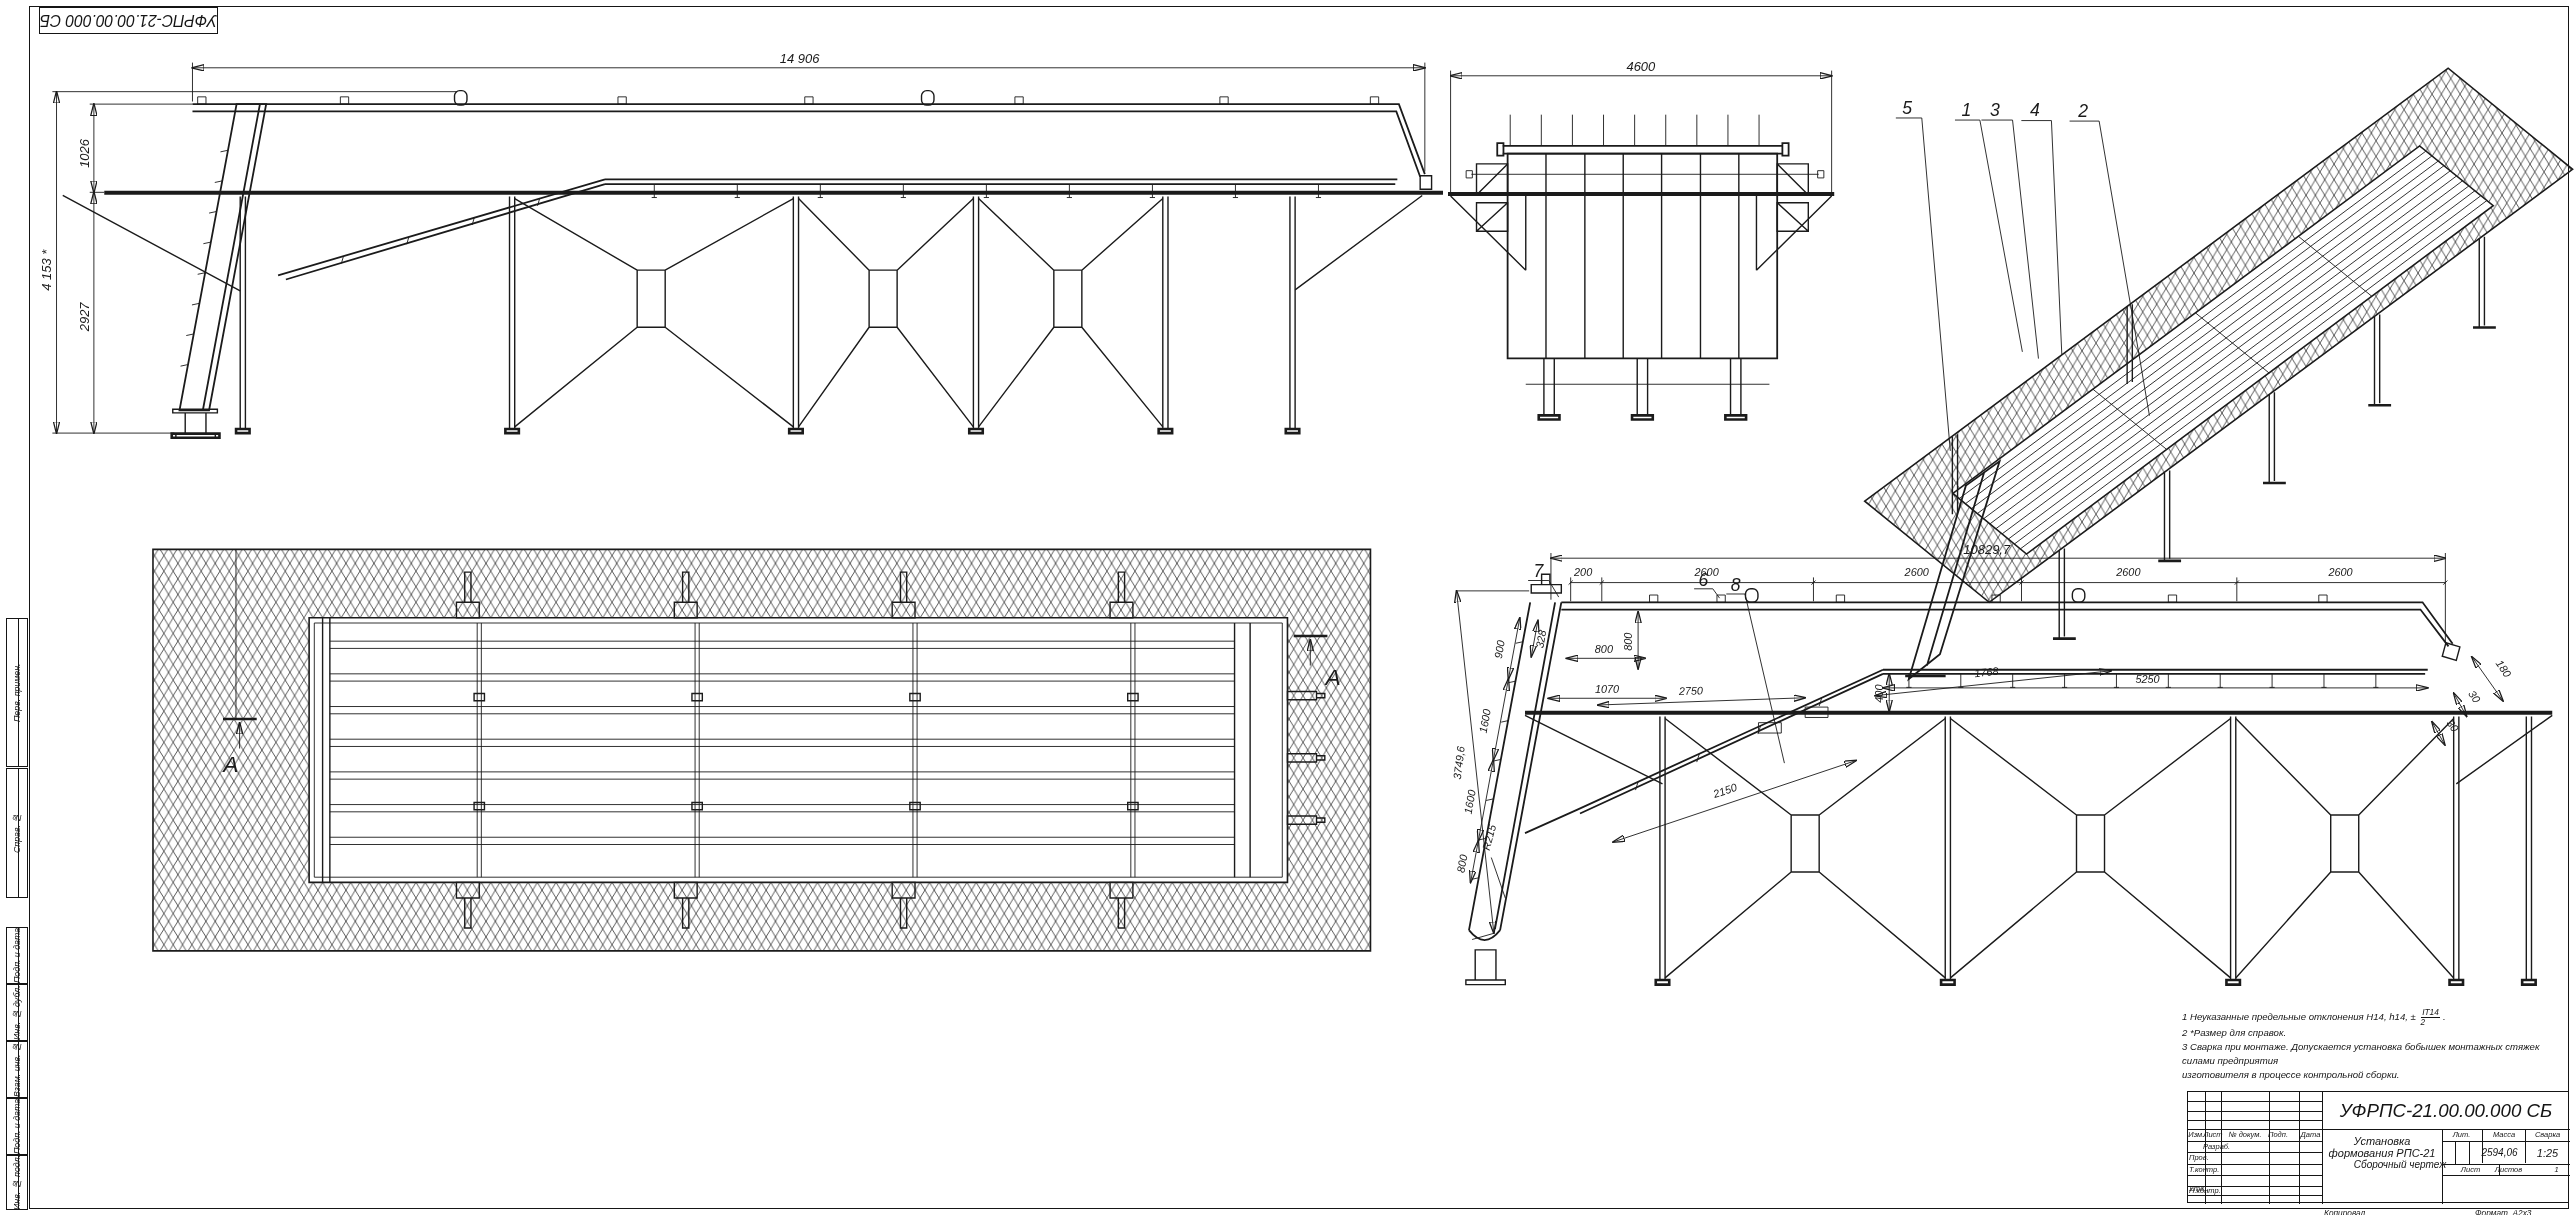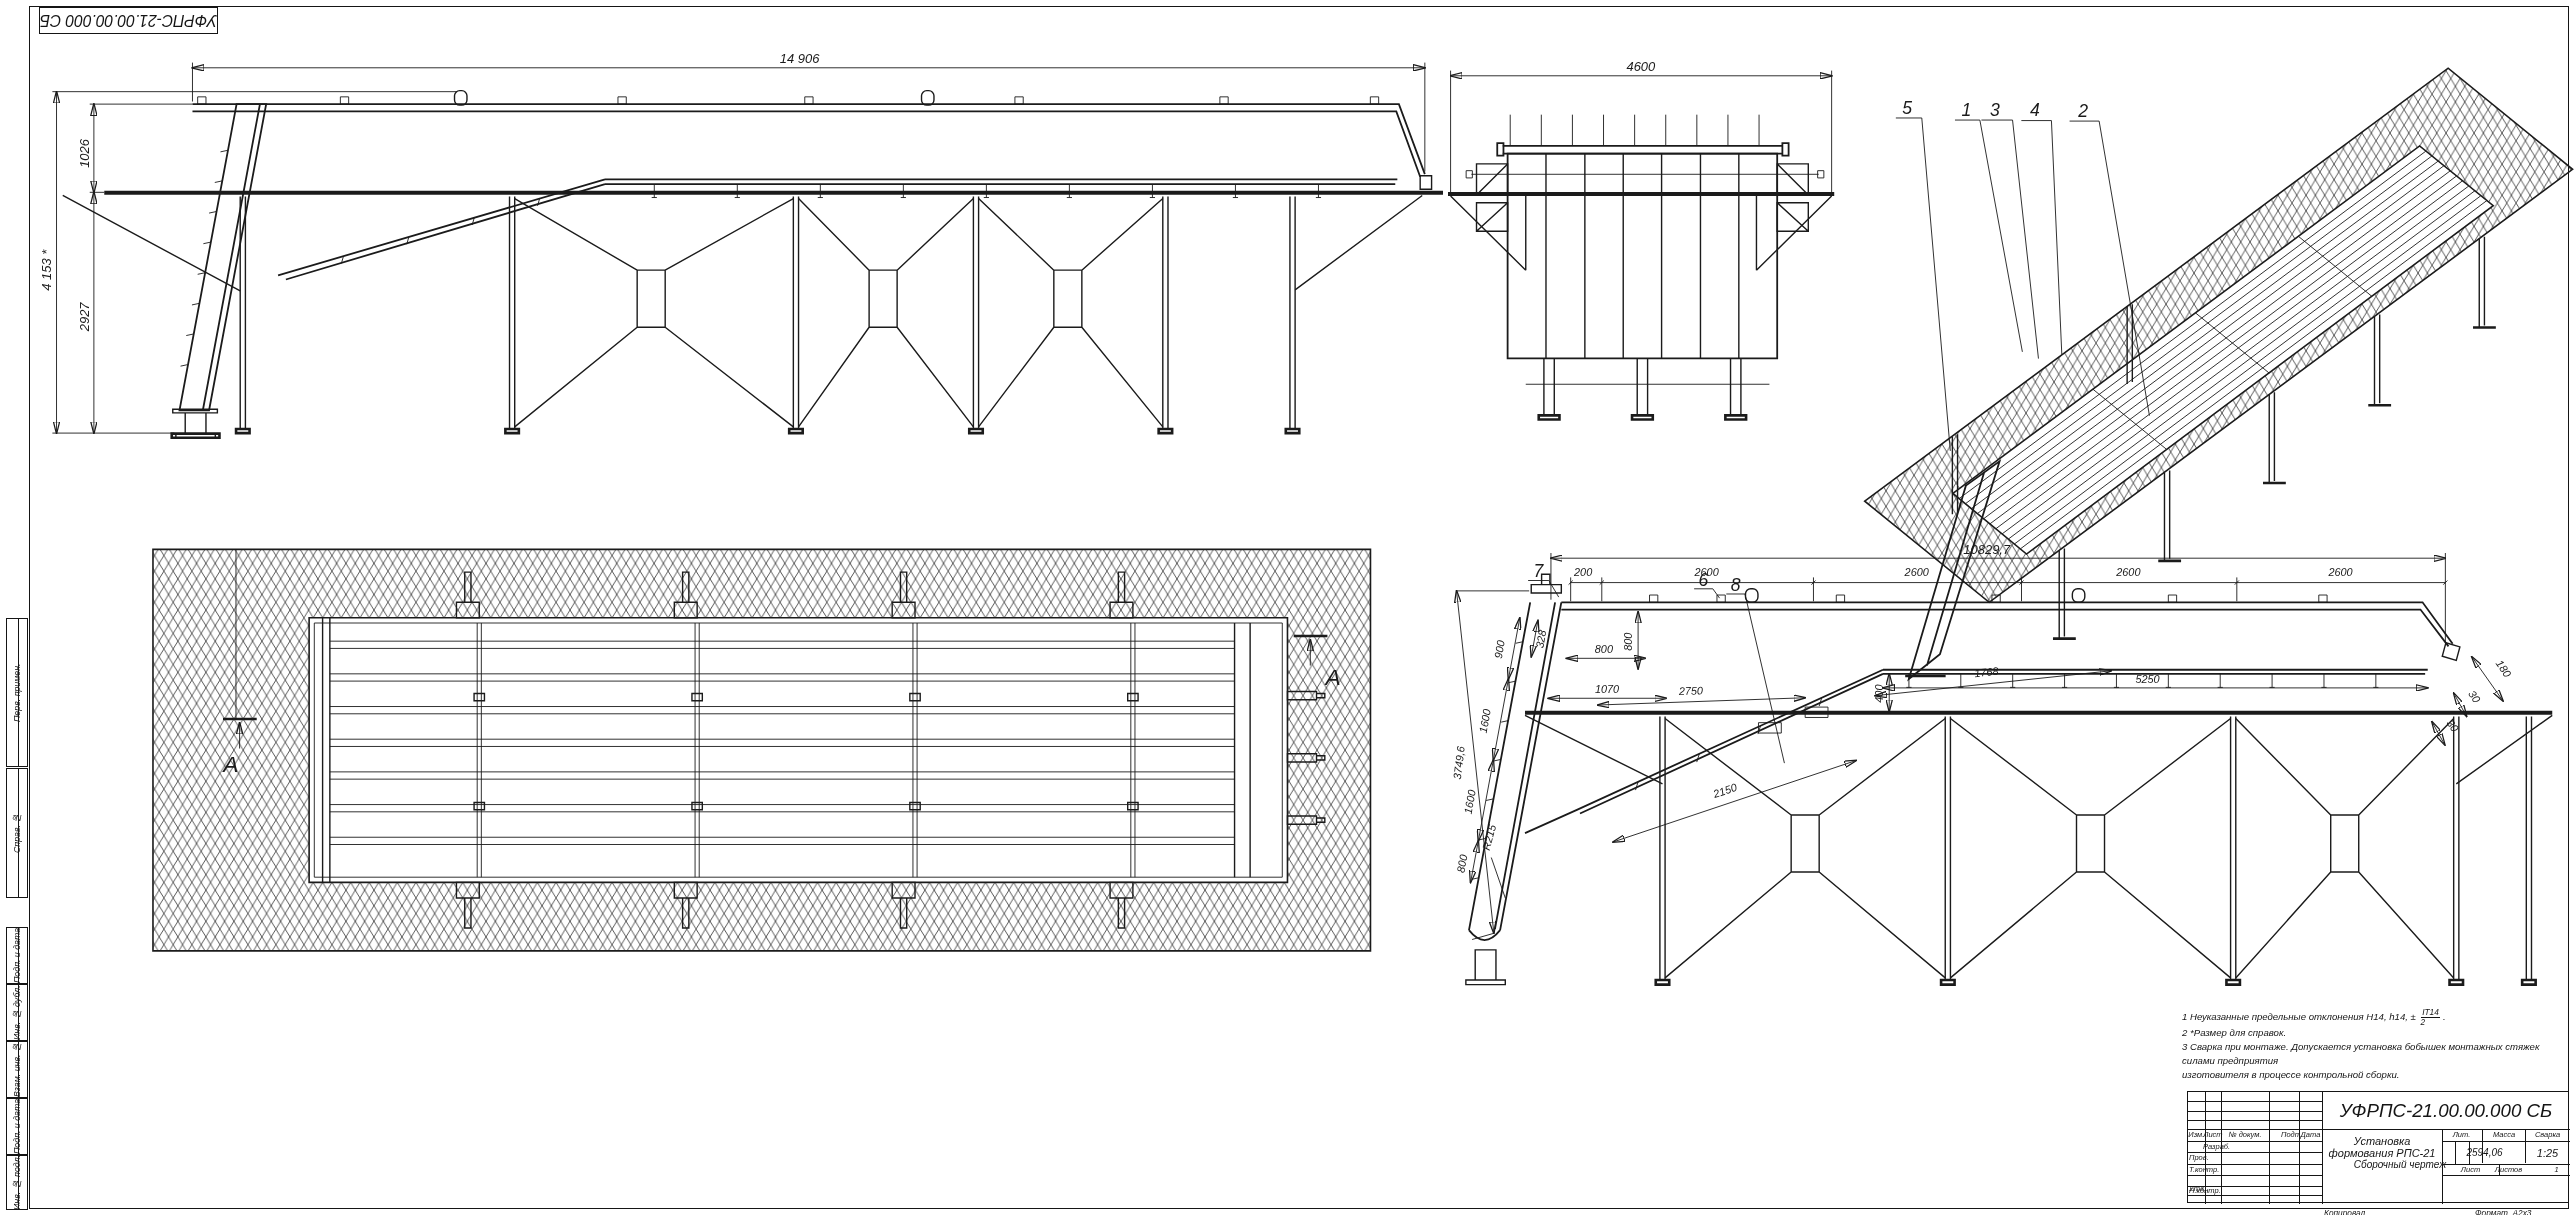--- a/index.html
+++ b/index.html
@@ -322,39 +322,39 @@
     <div class="hl" style="left:254px;top:83px;width:128px;"></div>
     <div class="vl" style="left:294px;top:37px;height:34px;"></div>
     <div class="vl" style="left:337px;top:37px;height:34px;"></div>
     <div class="vl" style="left:267px;top:49px;height:23px;"></div>
     <div class="vl" style="left:281px;top:49px;height:23px;"></div>
     <div class="vl" style="left:311px;top:72px;height:11.4px;"></div>
 
     <div class="cell small" style="left:0;top:37px;width:16.6px;height:11.4px;">Изм.</div>
     <div class="cell small" style="left:16.6px;top:37px;width:16.6px;height:11.4px;">Лист</div>
     <div class="cell small" style="left:33px;top:37px;width:48px;height:11.4px;">№ докум.</div>
-    <div class="cell small" style="left:88px;top:37px;width:30px;height:11.4px;">Подп.</div>
+    <div class="cell small" style="left:75px;top:37px;width:30px;height:11.4px;">Подп.</div>
     <div class="cell small" style="left:111px;top:37px;width:23px;height:11.4px;">Дата</div>
 
     <div class="cell small" style="left:15px;top:49px;width:36px;height:11.4px;justify-content:flex-start;">Разраб.</div>
     <div class="cell small" style="left:1px;top:60px;width:36px;height:11.4px;justify-content:flex-start;font-style:italic;">Пров.</div>
     <div class="cell small" style="left:1px;top:72px;width:36px;height:11.4px;justify-content:flex-start;">Т.контр.</div>
     <div class="cell small" style="left:1px;top:94px;width:36px;height:8.8px;justify-content:flex-start;">Н.контр.</div>
     <div class="cell small" style="left:1px;top:92px;width:36px;height:8.8px;justify-content:flex-start;">Утв.</div>
 
     <div class="cell" style="left:134px;top:0;width:248px;height:37px;font-size:18.7px;">УФРПС-21.00.00.000 СБ</div>
 
     <div class="cell" style="left:134px;top:42px;width:120px;height:13.5px;font-size:11px;">Установка</div>
     <div class="cell" style="left:134px;top:54px;width:120px;height:13.5px;font-size:11px;">формования РПС-21</div>
     <div class="cell" style="left:152px;top:66px;width:120px;height:13.5px;font-size:10px;">Сборочный чертеж</div>
 
     <div class="cell small" style="left:254px;top:37px;width:39px;height:11.4px;">Лит.</div>
     <div class="cell small" style="left:294px;top:37px;width:44px;height:11.4px;">Масса</div>
     <div class="cell small" style="left:337px;top:37px;width:45px;height:11.4px;">Сварка</div>
-    <div class="cell" style="left:279px;top:49px;width:35px;height:23px;font-size:10px;">2594,06</div>
+    <div class="cell" style="left:294px;top:49px;width:35px;height:23px;font-size:10px;">2594,06</div>
     <div class="cell" style="left:337px;top:49px;width:45px;height:23px;font-size:11px;">1:25</div>
 
     <div class="cell small" style="left:254px;top:72px;width:57px;height:11.4px;">Лист</div>
     <div class="cell small" style="left:297px;top:72px;width:47px;height:11.4px;">Листов</div>
     <div class="cell small" style="left:358px;top:72px;width:21px;height:11.4px;">1</div>
   </div>
 
   <div class="underfoot" style="left:2324px;">Копировал</div>
   <div class="underfoot" style="left:2475px;">
     <span>Формат</span>&nbsp;&nbsp;<span>А2х3</span>

